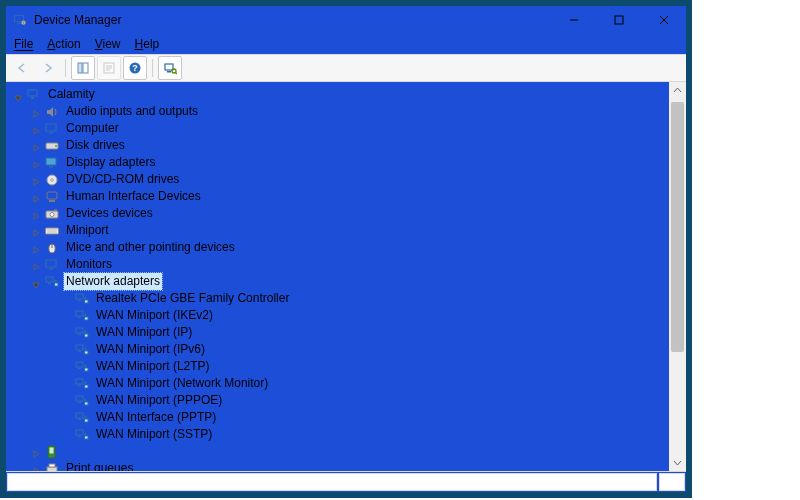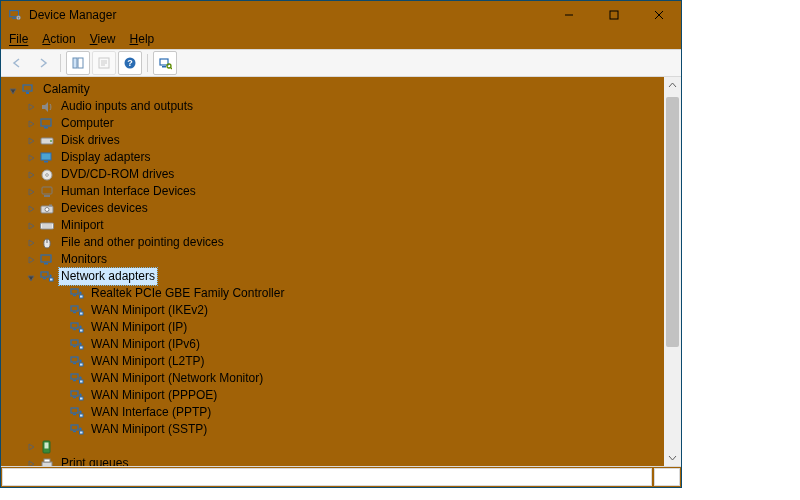--- a/index.html
+++ b/index.html
@@ -1,35 +1,35 @@
 <!DOCTYPE html>
 <html><head>
 <meta charset="utf-8">
 <style>
   html,body{margin:0;padding:0;font-family:"Segoe UI",Tahoma,sans-serif;font-size:12px;color:#000;background:#fff}
-  .window{width:680px;border:1px solid #0c4a6e;background:#a16207;position:relative}
+  .window{width:680px;border:6px solid #0c4a6e;background:#1d4ed8;position:relative}
   .titlebar{height:28px;display:flex;align-items:center;padding-left:6px}
   .titlebar .app-icon{width:16px;height:16px;margin-right:6px;display:flex;align-items:center;justify-content:center}
   .titlebar .title{flex:1;font-size:12px}
   .win-controls{display:flex;height:100%}
   .win-btn{width:45px;display:flex;align-items:center;justify-content:center;font-family:inherit}
   .win-btn svg{display:block}
   .menubar{height:20px;display:flex;align-items:center;gap:14px;padding:0 8px;border-bottom:1px solid #d9d9d9}
   .menubar span{cursor:default}
   .menubar .first{text-decoration:underline;text-underline-offset:2px}
   .menubar .ul{text-decoration:underline;text-underline-offset:1px}
   .toolbar{height:26px;display:flex;align-items:center;gap:2px;padding:0 4px;border-bottom:1px solid #d9d9d9;background:#f6f6f6}
   .tbtn{width:22px;height:22px;border:1px solid transparent;display:flex;align-items:center;justify-content:center;border-radius:2px}
   .tbtn.boxed{border-color:#c8c8c8;background:#fff}
   .tbtn.disabled{opacity:.45}
   .tsep{width:1px;height:18px;background:#d0d0d0;margin:0 3px}
   .body{position:relative;height:410px;display:flex;flex-direction:column}
   .tree-wrap{flex:1;overflow:hidden;position:relative;border-bottom:1px solid #d9d9d9}
   .tree{padding:4px 0 4px 4px;line-height:17px;font-size:12px;overflow:auto;height:100%}
-  .node{display:flex;align-items:center;height:17px;white-space:nowrap}
+  .node{display:flex;align-items:flex-end;height:17px;white-space:nowrap}
   .twisty{width:12px;height:12px;margin-right:2px;display:flex;align-items:center;justify-content:center}
   .twisty svg{display:block}
   .nicon{width:16px;height:16px;margin-right:4px;display:flex;align-items:center;justify-content:center}
   .nlabel{padding:0 2px}
   .nlabel.sel{background:#cde8ff;outline:1px dotted #7fb7e0}
   .status{height:20px;display:flex;border-top:0}
   .status .cell{flex:1;border:1px solid #d9d9d9;margin:1px;background:#fff}
   .scrollbar{position:absolute;right:0;top:0;bottom:0;width:17px;background:#f0f0f0}
   .sb-btn{height:17px;background:#f0f0f0;display:flex;align-items:center;justify-content:center}
   .sb-thumb{position:absolute;left:2px;right:2px;background:#c2c2c2;border-radius:2px}
@@ -258,21 +258,21 @@
               <svg width="10" height="10">
                 <path d="M3 2 L8 5 L3 8 Z" fill="none" stroke="#606060" stroke-width="1"></path>
               </svg>
             </span>
             <span class="nicon">
               <svg width="16" height="16" viewBox="0 0 16 16">
                 <ellipse cx="8" cy="8.5" rx="3.2" ry="4.5" fill="#e8e8e8" stroke="#666"></ellipse>
                 <line x1="8" y1="4" x2="8" y2="8" stroke="#666"></line>
               </svg>
             </span>
-            <span class="nlabel">File and other pointing devices</span>
+            <span class="nlabel">Mice and other pointing devices</span>
           </div>
           <div class="node" style="padding-left:20px">
             <span class="twisty">
               <svg width="10" height="10">
                 <path d="M3 2 L8 5 L3 8 Z" fill="none" stroke="#606060" stroke-width="1"></path>
               </svg>
             </span>
             <span class="nicon">
               <svg width="16" height="16" viewBox="0 0 16 16">
                 <rect x="2" y="3" width="10" height="7" class="ic-mon" fill="#cfe3f7"></rect>

